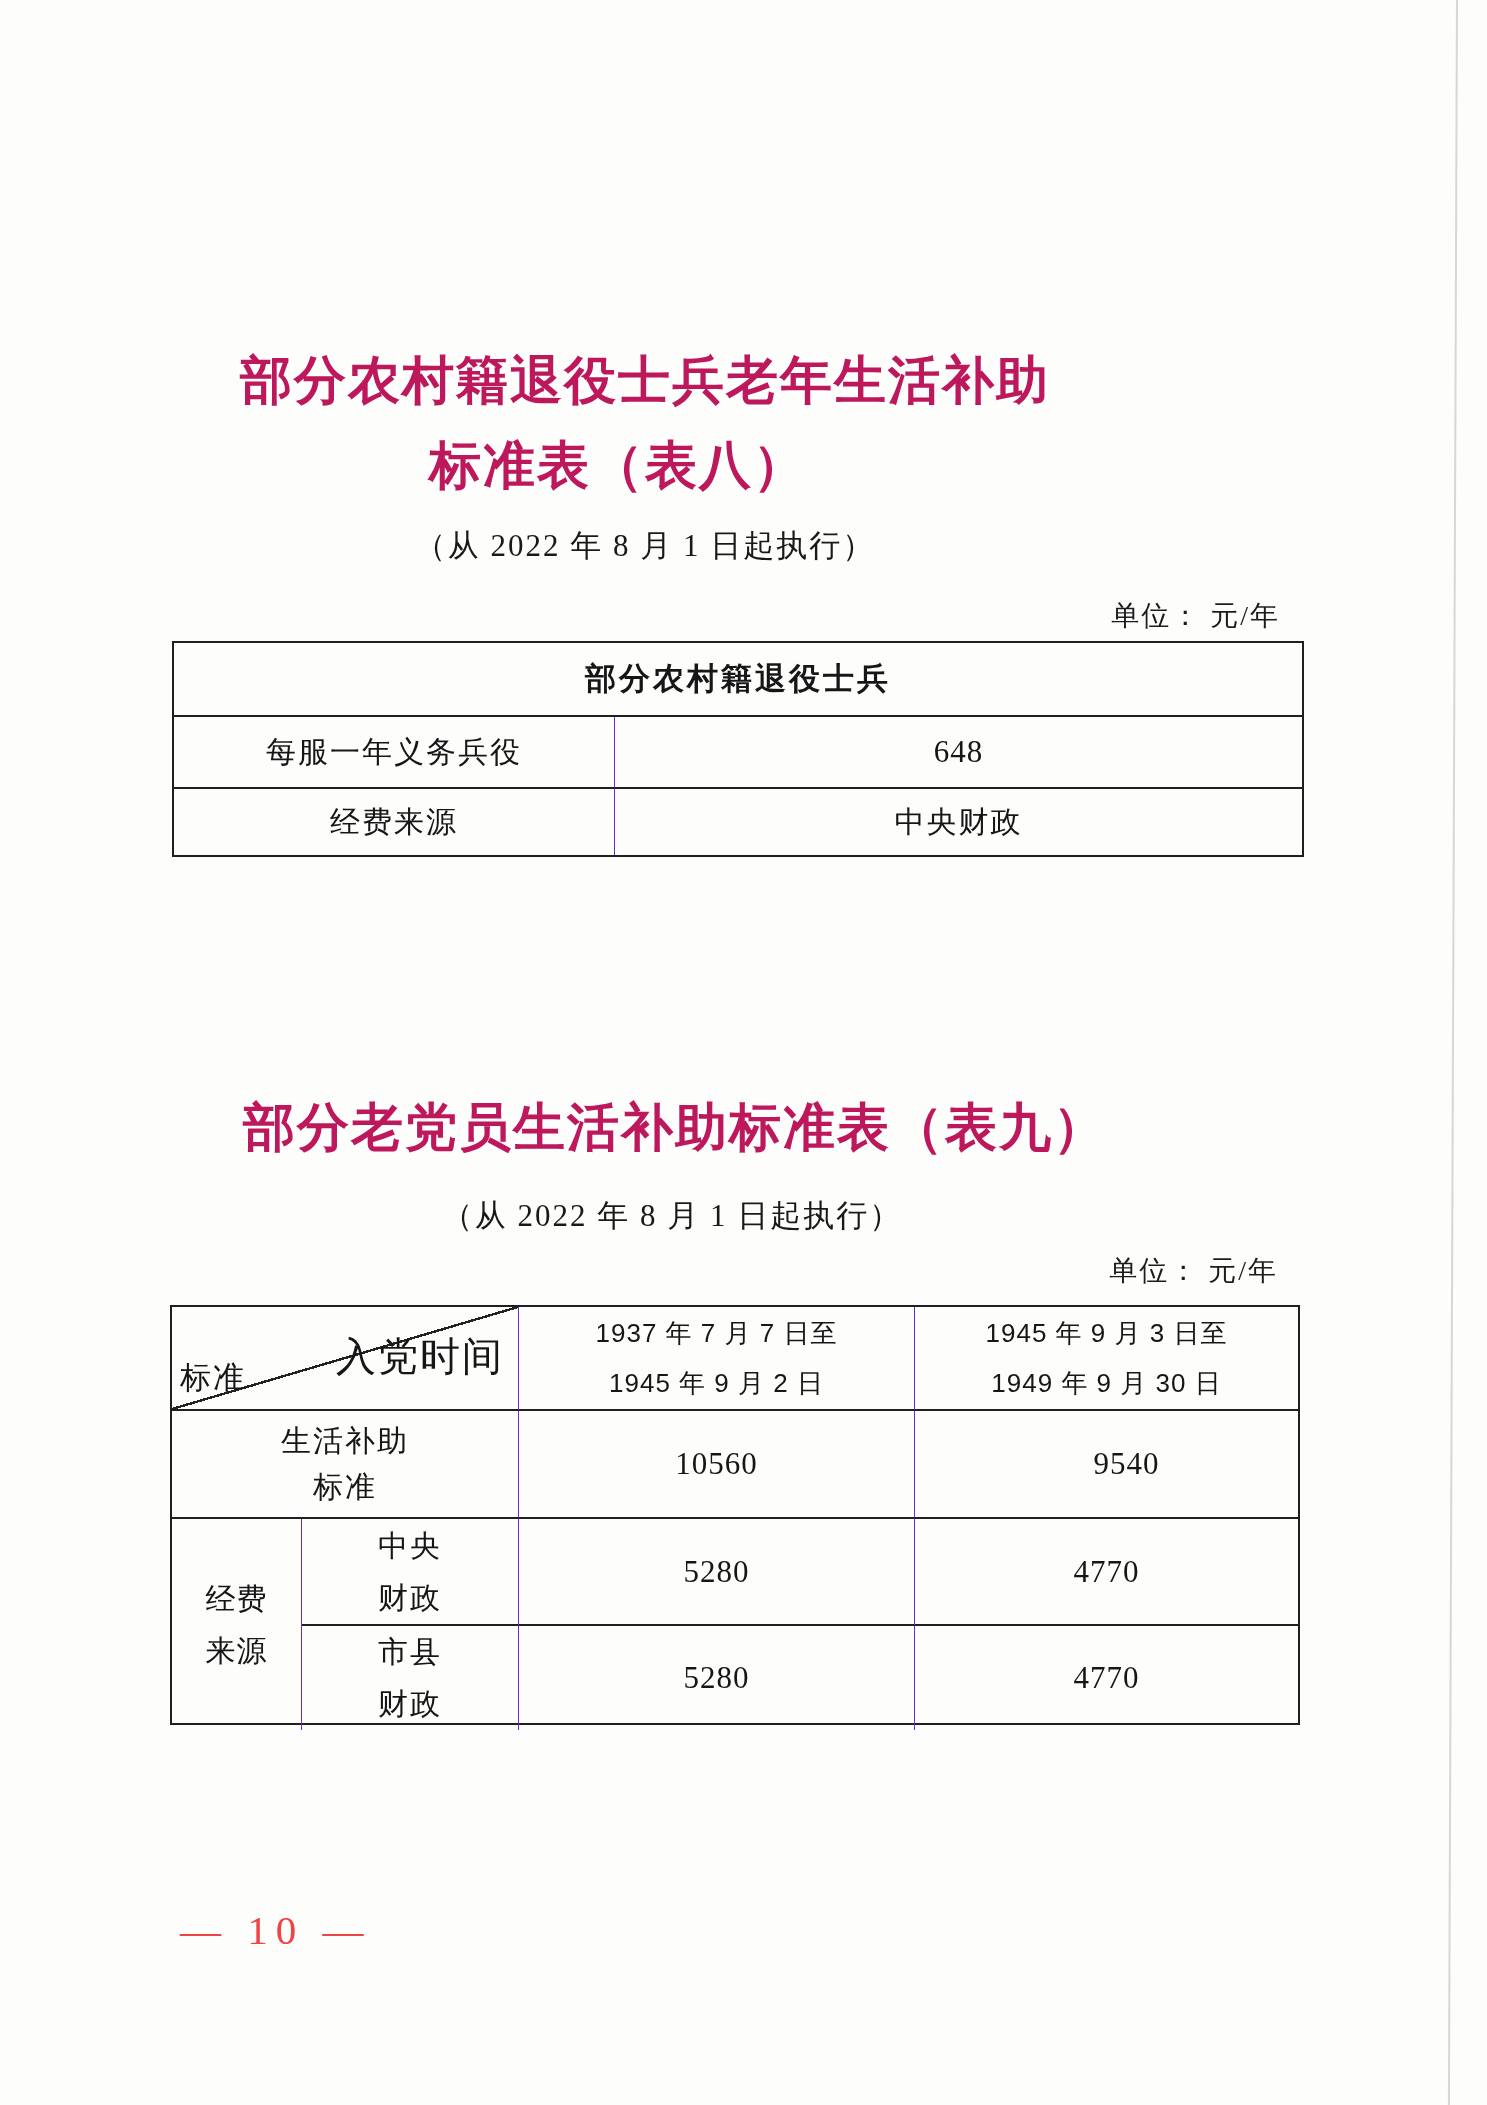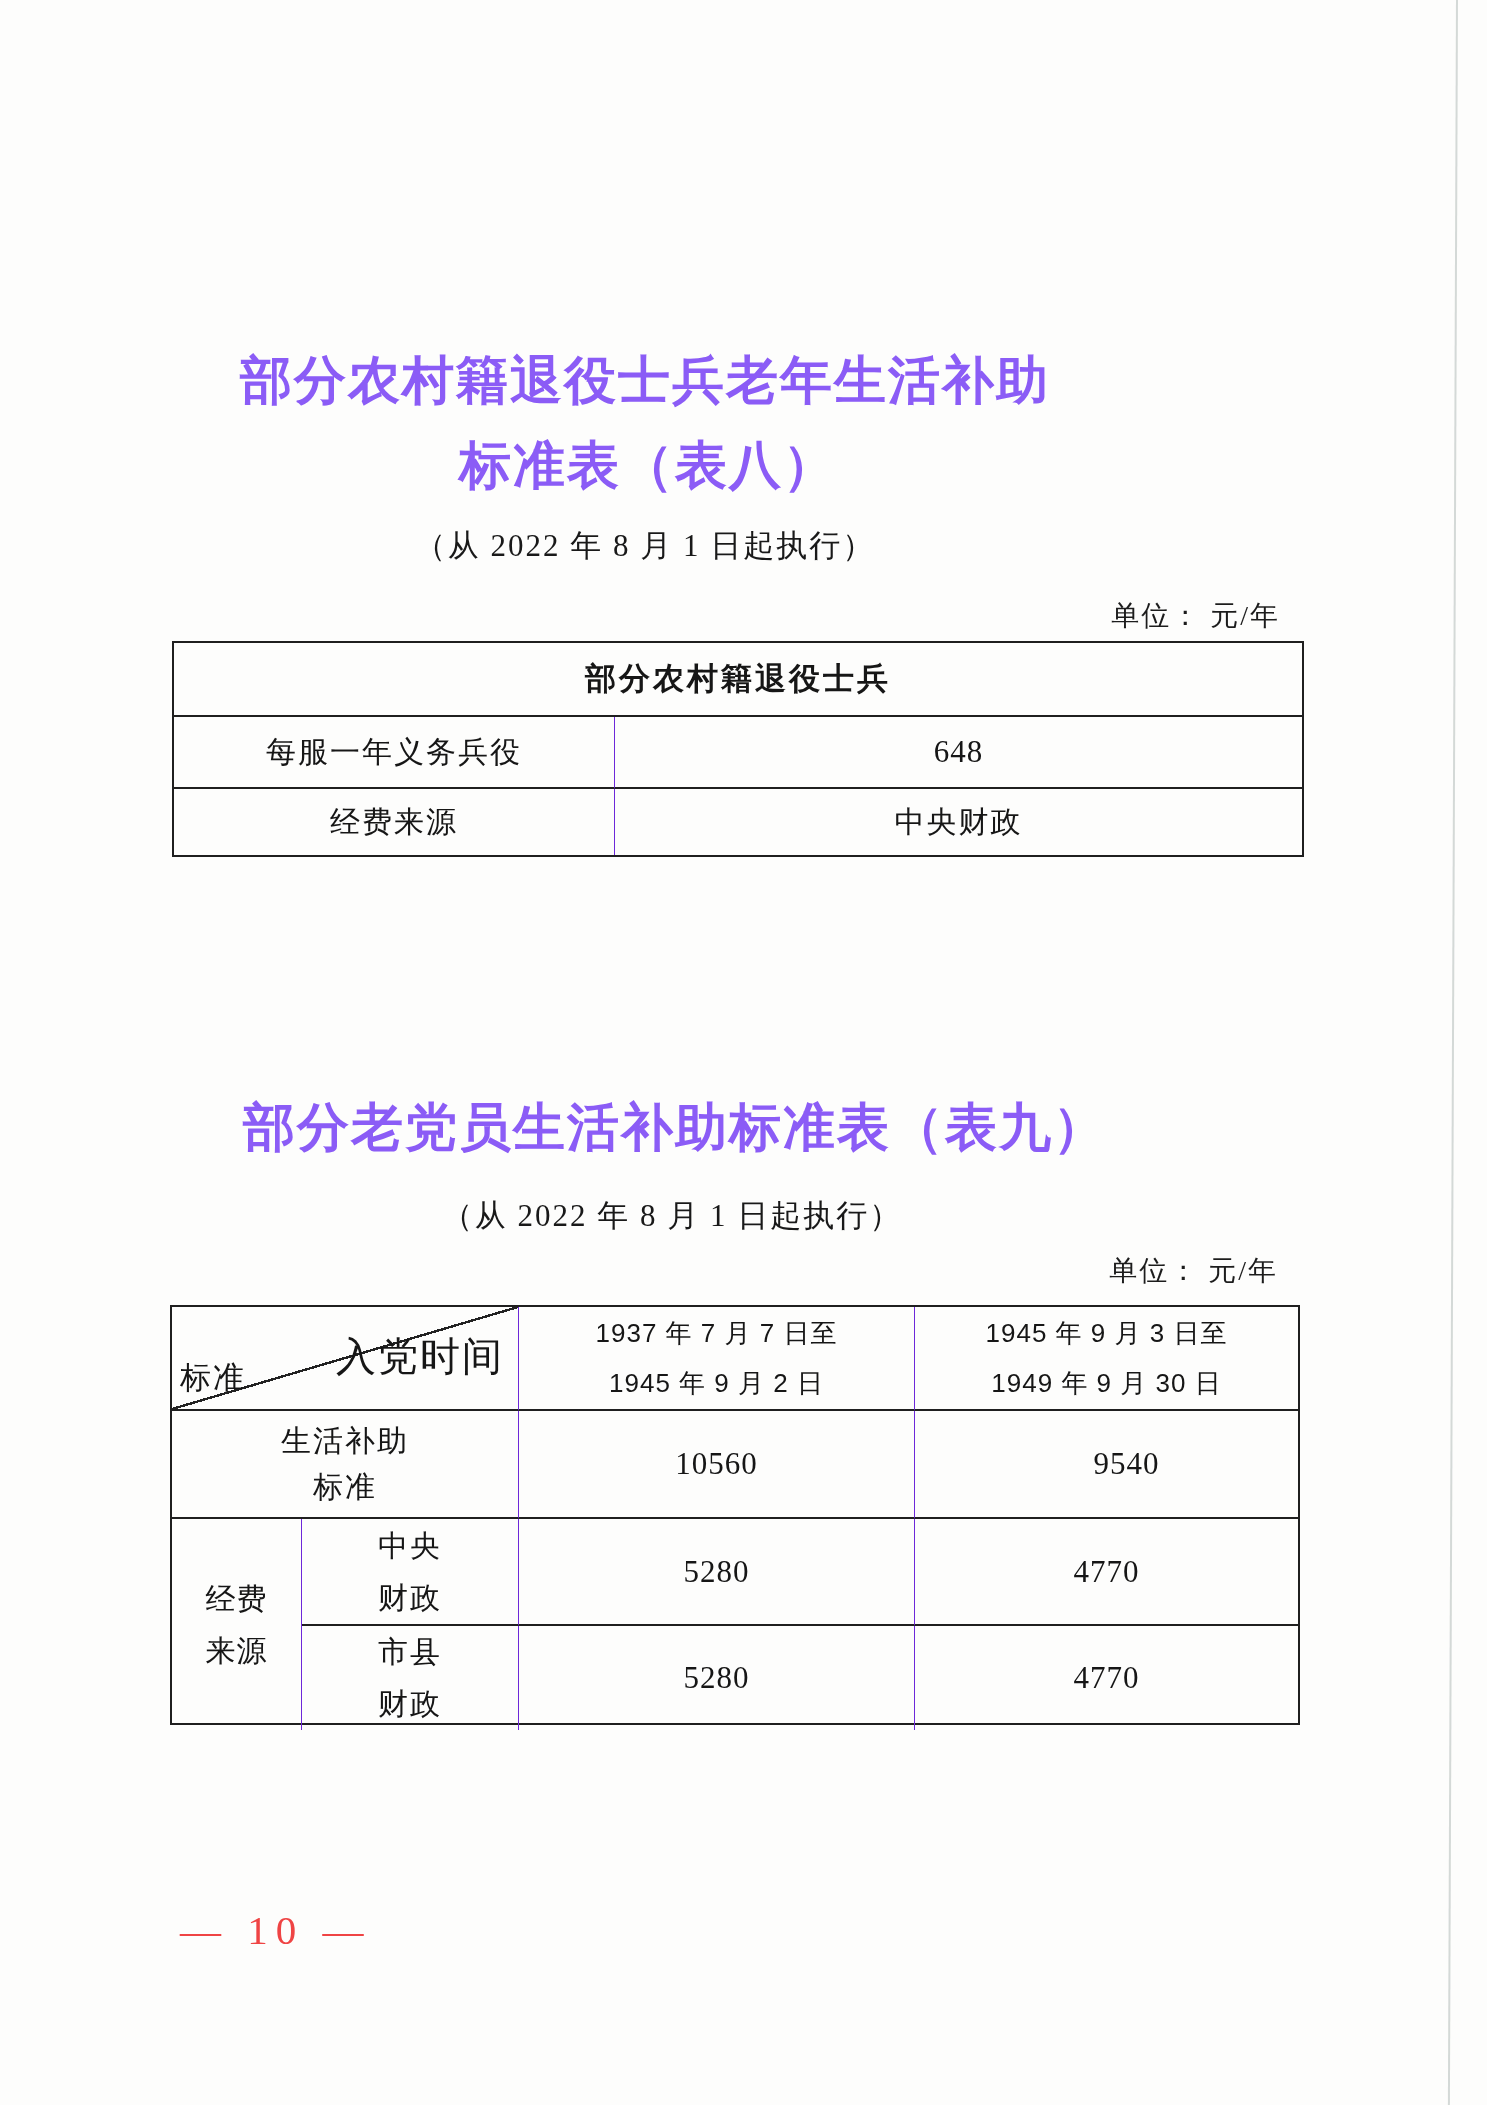--- a/index.html
+++ b/index.html
@@ -7,21 +7,21 @@
     position:relative;
     width:1487px;height:2105px;
     background:#fdfdfc;
     font-family:"Liberation Serif","DejaVu Serif",serif;
     color:#141414;
     overflow:hidden;
   }
   .center-abs{position:absolute;transform:translateX(-50%);white-space:nowrap;}
   .doc-title{
     font-size:52px;font-weight:700;letter-spacing:2px;line-height:1;
-    color:#8b5cf6;
+    color:#be185d;
     font-family:"Liberation Serif","DejaVu Serif",serif;
   }
   .doc-subtitle{font-size:31px;letter-spacing:2px;line-height:1;color:#191919;}
   .unit-label{
     position:absolute;font-size:28px;letter-spacing:2px;color:#1c1c1c;white-space:nowrap;
   }
   
   .table8{
     position:absolute;left:172px;top:641px;width:1132px;height:216px;
     display:grid;grid-template-columns:441px 1fr;grid-template-rows:74px 72px 1fr;
@@ -65,21 +65,21 @@
     transform:rotate(0.22deg);transform-origin:top center;
   }
   .lh52{line-height:52px;}
 </style>
 </head>
 <body>
 
 <div class="page">
 
   <div class="center-abs doc-title" style="left:645px;top:355px;">部分农村籍退役士兵老年生活补助</div>
-  <div class="center-abs doc-title" style="left:648px;top:440px;">标准表（表八）</div>
+  <div class="center-abs doc-title" style="left:618px;top:440px;">标准表（表八）</div>
   <div class="center-abs doc-subtitle" style="left:645px;top:530px;">（从 2022 年 8 月 1 日起执行）</div>
   <div class="unit-label" style="right:207px;top:597px;">单位： 元/年</div>
 
   <div class="table8">
     <div class="cell bb heiti t8-header" style="grid-area:1/1/2/3;">部分农村籍退役士兵</div>
 
     <div class="cell br bb" style="grid-area:2/1/3/2;letter-spacing:2px;">每服一年义务兵役</div>
     <div class="cell bb num" style="grid-area:2/2/3/3;">648</div>
 
     <div class="cell br" style="grid-area:3/1/4/2;letter-spacing:2px;">经费来源</div>

